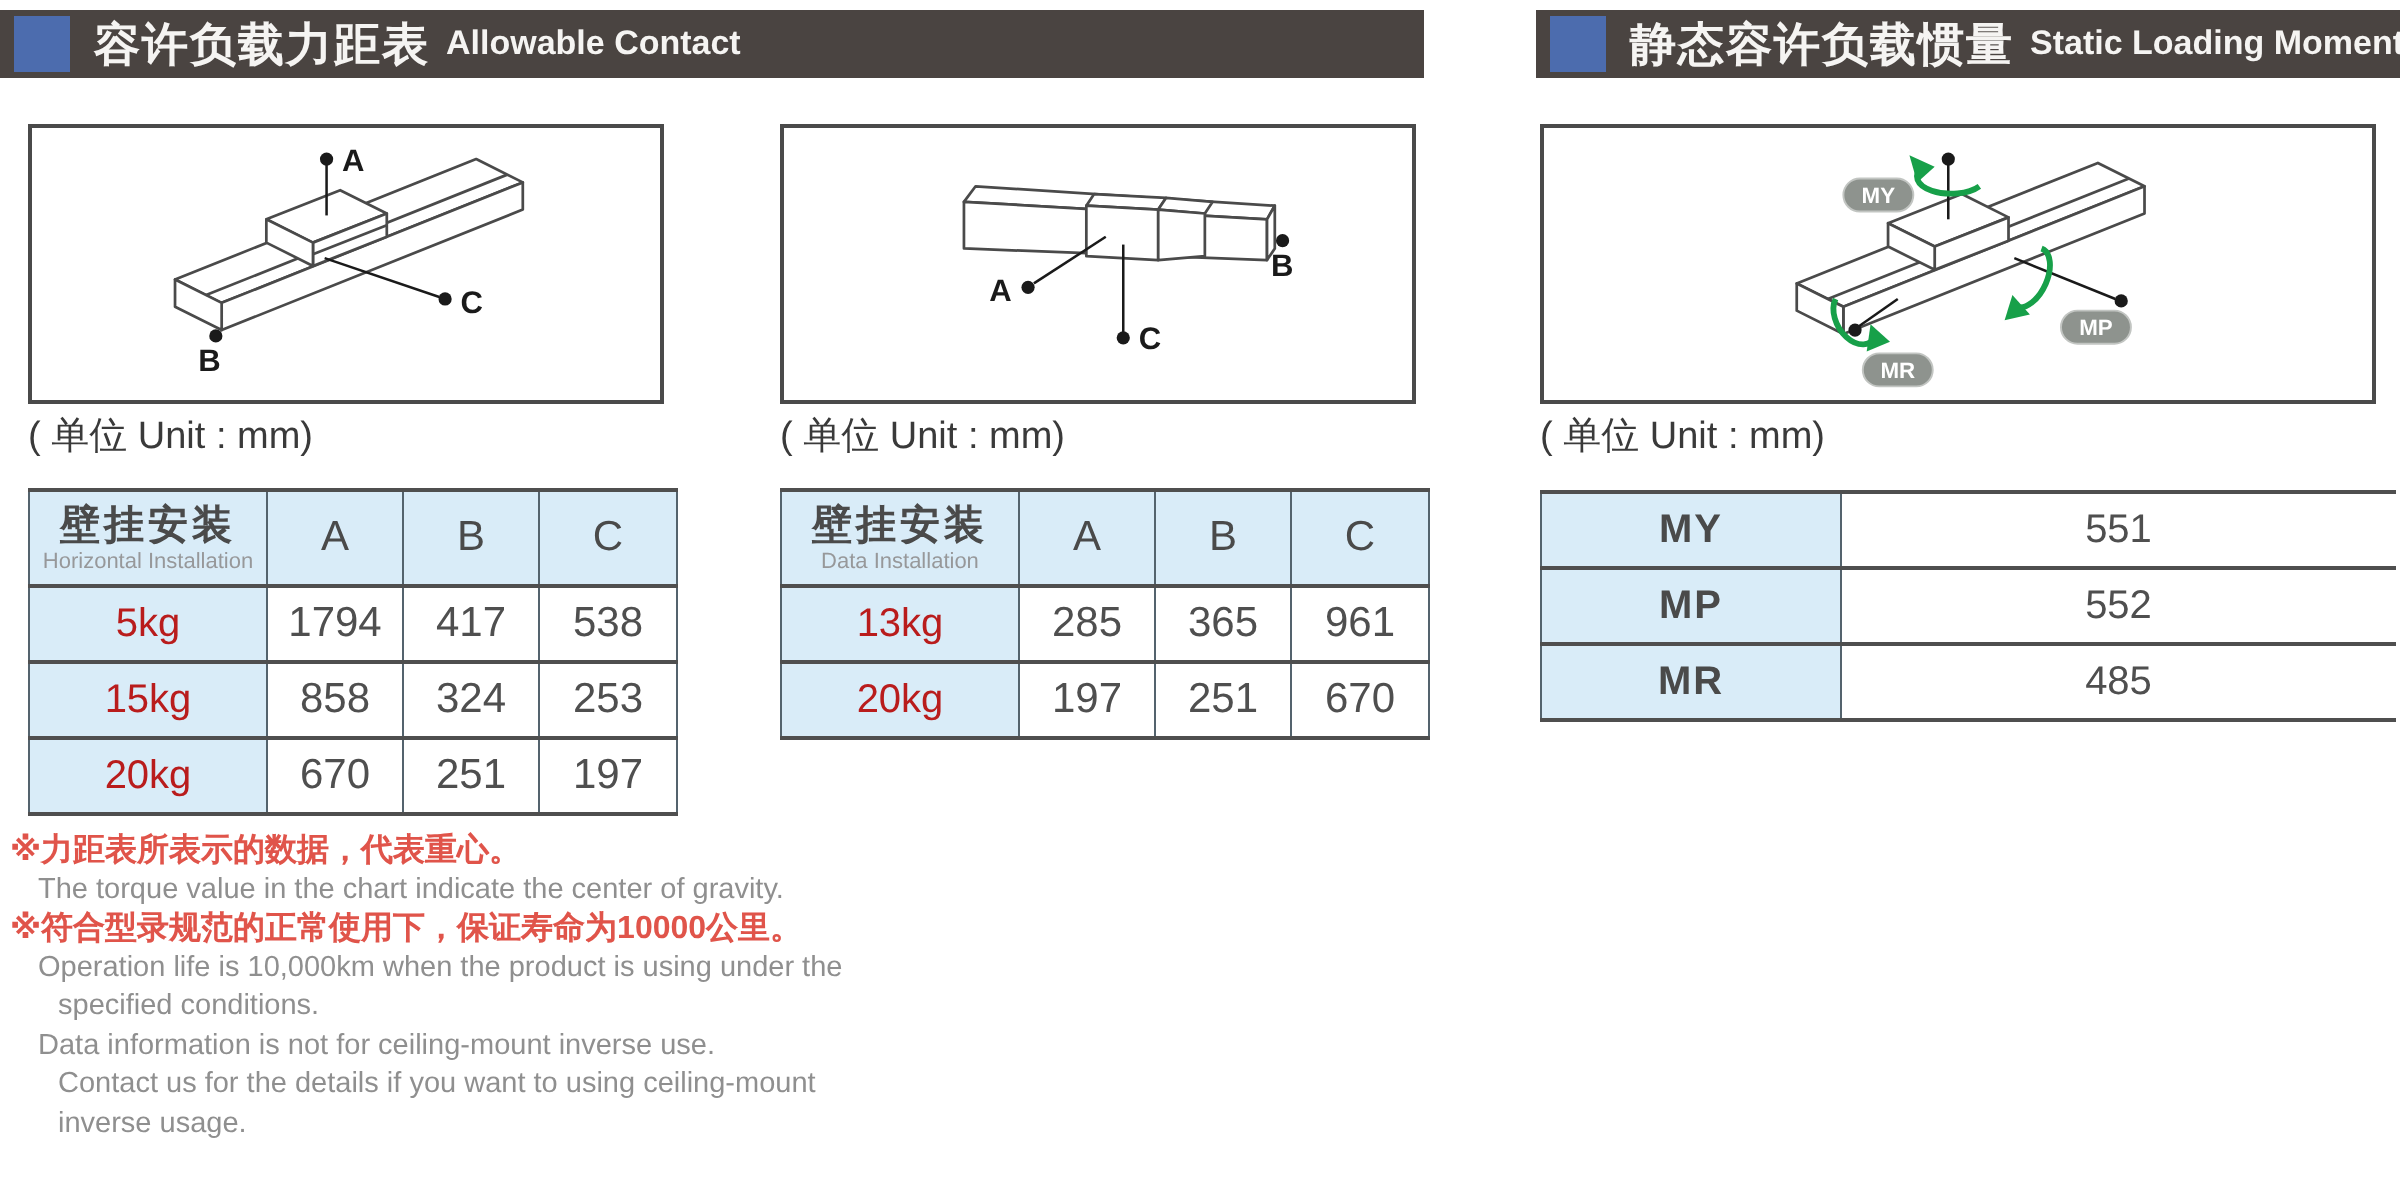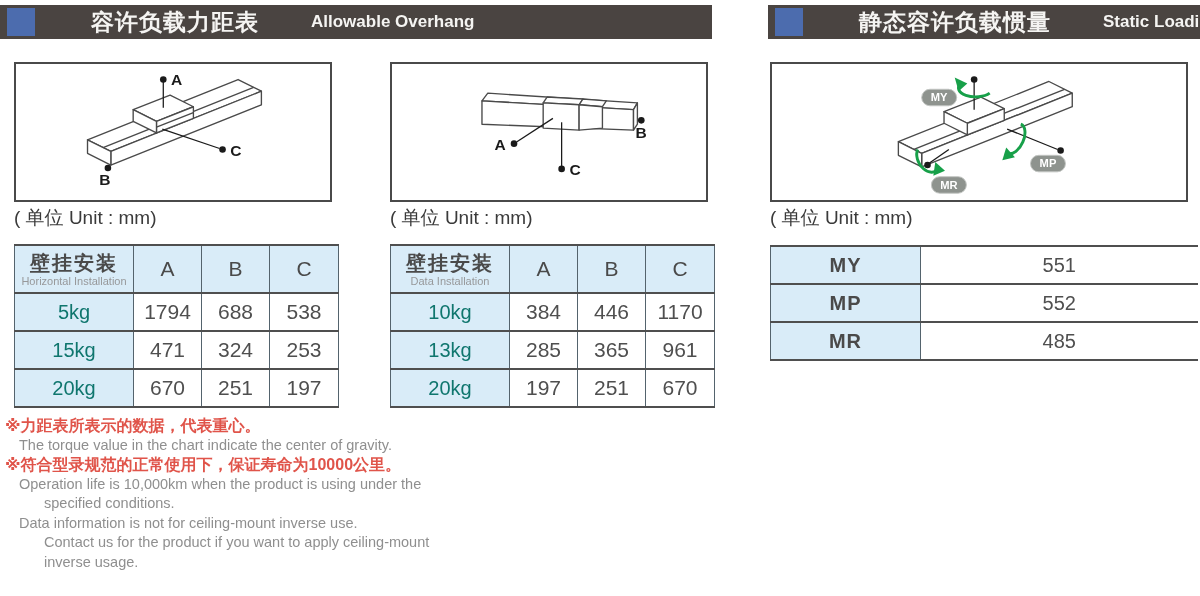--- a/index.html
+++ b/index.html
@@ -1,21 +1,21 @@
 <!DOCTYPE html>
 <html><head>
 <meta charset="utf-8">
 <style>
   * { box-sizing: border-box; margin: 0; padding: 0; }
   html, body { width: 1200px; height: 596px; background: #ffffff; }
   body { font-family: "Liberation Sans", "DejaVu Sans", sans-serif; position: relative; overflow: hidden; }
   .page { position: relative; width: 1200px; height: 596px; background: #fff; }
 
   
-  .header-bar { position: absolute; top: 5px; height: 34px; background: #4a4441; display: flex; align-items: center; gap: 44px; }
+  .header-bar { position: absolute; top: 5px; height: 34px; background: #4a4441; display: flex; align-items: center; }
   .header-bar.left-bar  { left: 0; width: 712px; }
   .header-bar.right-bar { left: 768px; width: 432px; }
   .accent-square { width: 28px; height: 28px; background: #4c6cae; margin-left: 7px; flex: 0 0 auto; }
   .header-zh { color: #f5f4f2; font-size: 23px; font-weight: bold; margin-left: 12px; letter-spacing: 1px; white-space: nowrap; }
   .header-en { color: #f5f4f2; font-size: 17px; font-weight: bold; margin-left: 8px; white-space: nowrap; }
 
   
   .diagram-box { position: absolute; top: 62px; height: 140px; border: 2px solid #4a4a4a; background: #fff; }
   #dbox-horizontal { left: 14px;  width: 318px; }
   #dbox-wall       { left: 390px; width: 318px; }
@@ -37,48 +37,48 @@
   table.spec th, table.spec td {
     border-top: 2px solid #4f4f4f; border-bottom: 2px solid #4f4f4f;
     border-left: 1px solid #54636d; border-right: 1px solid #54636d;
     text-align: center; vertical-align: middle; padding: 0;
   }
   .cell-blue  { background: #d9ecf8; }
   .cell-white { background: #ffffff; }
   .hd-zh { font-size: 20px; font-weight: 600; color: #4a4a4a; letter-spacing: 2px; line-height: 23px; }
   .hd-en { font-size: 11px; font-weight: 400; color: #97989a; line-height: 12px; letter-spacing: 0; }
   .col-letter { font-size: 21px; font-weight: 500; color: #4a4a4a; }
-  .row-label  { font-size: 20px; font-weight: 500; color: #0f766e; }
+  .row-label  { font-size: 20px; font-weight: 500; color: #b91c1c; }
   .val        { font-size: 21px; font-weight: 400; color: #4f4f4f; }
   table.spec tr.data-row  { height: 38px; }
   table.spec tr.head-row  { height: 48px; }
   #table-moment td { height: 38px; }
   #table-moment .moment-label { font-size: 20px; font-weight: 600; color: #4a4a4a; letter-spacing: 1px; }
   #table-moment .moment-val   { font-size: 20px; color: #4f4f4f; border-right: none; margin-top: 20px; }
 
   
   .notes { position: absolute; left: 5px; top: 416px; width: 490px; }
   .note-zh { color: #e0544a; font-size: 16px; font-weight: bold; line-height: 19.5px; white-space: nowrap; }
   .note-en { color: #8f8f8f; font-size: 14.5px; font-weight: 400; line-height: 19.5px; white-space: nowrap; }
   .ind-1 { margin-left: 14px; }
-  .ind-2 { margin-left: 39px; }
+  .ind-2 { margin-left: 24px; }
 
   
   .svg-label { font-family: "Liberation Sans", "DejaVu Sans", sans-serif; font-size: 16px; font-weight: bold; fill: #1a1a1a; }
   .badge-text { font-family: "Liberation Sans", "DejaVu Sans", sans-serif; font-size: 11.5px; font-weight: bold; fill: #ffffff; }
 </style>
 </head>
 <body>
 
 <div class="page">
 
   <div class="header-bar left-bar">
     <div class="accent-square"></div>
     <span class="header-zh">容许负载力距表</span>
-    <span class="header-en">Allowable Overhang</span>
+    <span class="header-en">Allowable Contact</span>
   </div>
   <div class="header-bar right-bar">
     <div class="accent-square"></div>
     <span class="header-zh">静态容许负载惯量</span>
     <span class="header-en">Static Loading Moment</span>
   </div>
 
   <div class="diagram-box" id="dbox-horizontal">
     <svg viewBox="0 0 318 140">
       <g stroke="#4a4a4a" stroke-width="1.4" fill="#ffffff" stroke-linejoin="round">
@@ -192,26 +192,26 @@
           <div class="hd-zh">壁挂安装</div>
           <div class="hd-en">Horizontal Installation</div>
         </th>
         <th class="cell-blue col-letter">A</th>
         <th class="cell-blue col-letter">B</th>
         <th class="cell-blue col-letter">C</th>
       </tr>
       <tr class="data-row">
         <td class="cell-blue row-label">5kg</td>
         <td class="cell-white val">1794</td>
-        <td class="cell-white val">688</td>
+        <td class="cell-white val">417</td>
         <td class="cell-white val">538</td>
       </tr>
       <tr class="data-row">
         <td class="cell-blue row-label">15kg</td>
-        <td class="cell-white val">471</td>
+        <td class="cell-white val">858</td>
         <td class="cell-white val">324</td>
         <td class="cell-white val">253</td>
       </tr>
       <tr class="data-row">
         <td class="cell-blue row-label">20kg</td>
         <td class="cell-white val">670</td>
         <td class="cell-white val">251</td>
         <td class="cell-white val">197</td>
       </tr>
     </tbody>
@@ -230,26 +230,20 @@
           <tr class="head-row">
         <th class="cell-blue">
           <div class="hd-zh">壁挂安装</div>
           <div class="hd-en">Data Installation</div>
         </th>
         <th class="cell-blue col-letter">A</th>
         <th class="cell-blue col-letter">B</th>
         <th class="cell-blue col-letter">C</th>
       </tr>
       <tr class="data-row">
-        <td class="cell-blue row-label">10kg</td>
-        <td class="cell-white val">384</td>
-        <td class="cell-white val">446</td>
-        <td class="cell-white val">1170</td>
-      </tr>
-      <tr class="data-row">
         <td class="cell-blue row-label">13kg</td>
         <td class="cell-white val">285</td>
         <td class="cell-white val">365</td>
         <td class="cell-white val">961</td>
       </tr>
       <tr class="data-row">
         <td class="cell-blue row-label">20kg</td>
         <td class="cell-white val">197</td>
         <td class="cell-white val">251</td>
         <td class="cell-white val">670</td>
@@ -281,17 +275,17 @@
       </table>
   </div>
 
   <div class="notes">
     <div class="note-zh">※力距表所表示的数据，代表重心。</div>
     <div class="note-en ind-1">The torque value in the chart indicate the center of gravity.</div>
     <div class="note-zh">※符合型录规范的正常使用下，保证寿命为10000公里。</div>
     <div class="note-en ind-1">Operation life is 10,000km when the product is using under the</div>
     <div class="note-en ind-2">specified conditions.</div>
     <div class="note-en ind-1">Data information is not for ceiling-mount inverse use.</div>
-    <div class="note-en ind-2">Contact us for the product if you want to apply ceiling-mount</div>
+    <div class="note-en ind-2">Contact us for the details if you want to using ceiling-mount</div>
     <div class="note-en ind-2">inverse usage.</div>
   </div>
 
 </div>
 
 </body></html>

